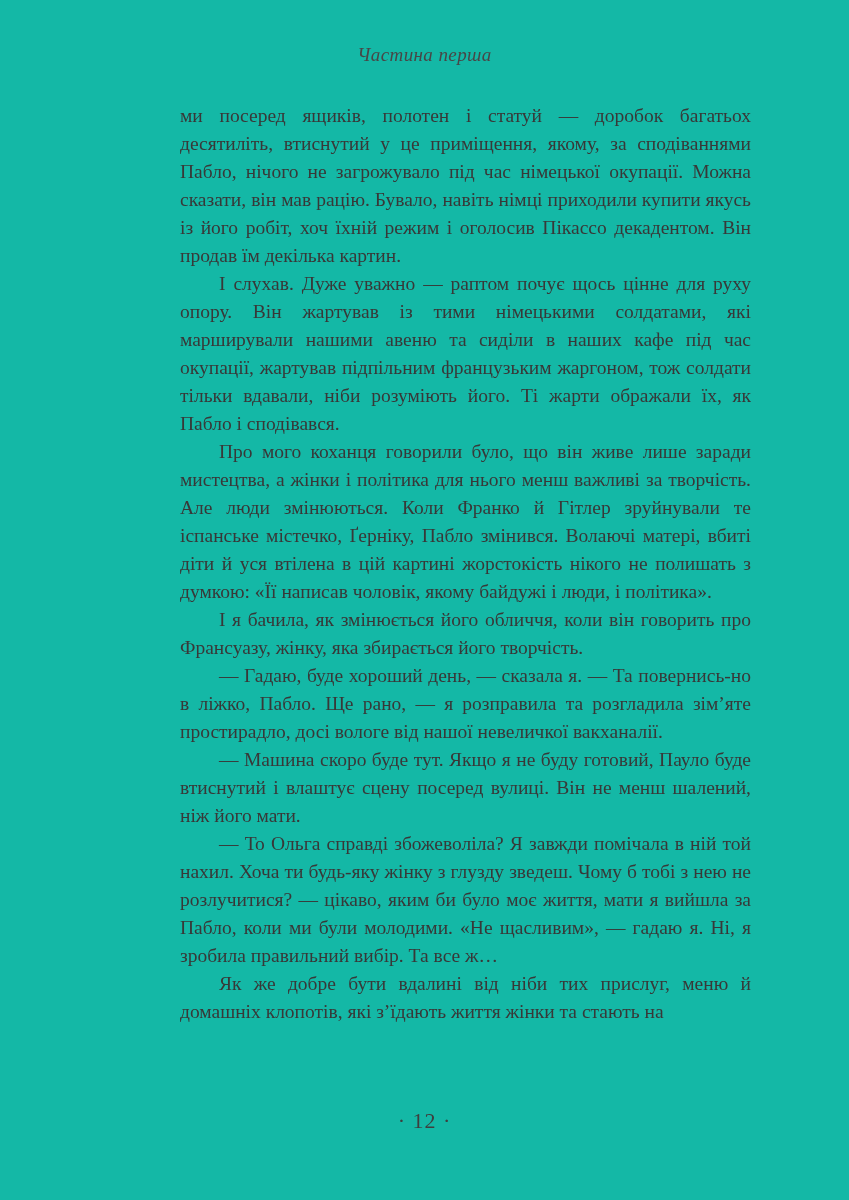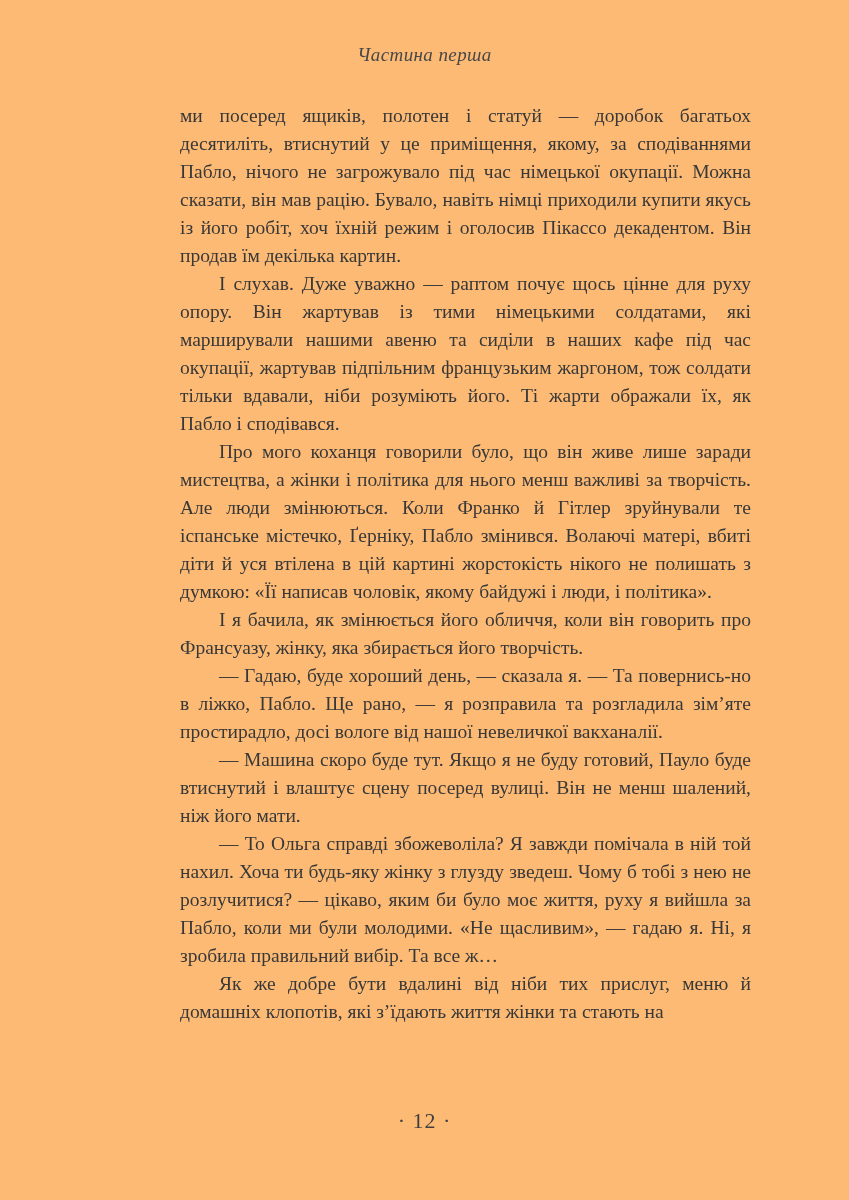--- a/index.html
+++ b/index.html
@@ -8,21 +8,21 @@
     width: 849px;
     height: 1200px;
     background: #fdfdfb;
     font-family: "Liberation Serif", "DejaVu Serif", serif;
   }
 
   .page {
     position: relative;
     width: 849px;
     height: 1200px;
-    background: #fdba74;
+    background: #14b8a6;
     overflow: hidden;
   }
 
   .running-head {
     position: absolute;
     top: 44px;
     left: 0;
     width: 100%;
     text-align: center;
     font-style: italic;
@@ -71,19 +71,19 @@
 
   <div class="running-head">Частина перша</div>
 
   <div class="text-block" lang="uk">
     <p class="no-indent">ми посеред ящиків, полотен і статуй — доробок багатьох десятиліть, втиснутий у це приміщення, якому, за сподіваннями Пабло, нічого не загрожувало під час німецької окупації. Можна сказати, він мав рацію. Бувало, навіть німці приходили купити якусь із його робіт, хоч їхній режим і оголосив Пікассо декадентом. Він продав їм декілька картин.</p>
     <p>І слухав. Дуже уважно — раптом почує щось цінне для руху опору. Він жартував із тими німецькими солдатами, які марширували нашими авеню та сиділи в наших кафе під час окупації, жартував підпільним французьким жаргоном, тож солдати тільки вдавали, ніби розуміють його. Ті жарти ображали їх, як Пабло і сподівався.</p>
     <p>Про мого коханця говорили було, що він живе лише заради мистецтва, а жінки і політика для нього менш важливі за творчість. Але люди змінюються. Коли Франко й Гітлер зруйнували те іспанське містечко, Ґерніку, Пабло змінився. Волаючі матері, вбиті діти й уся втілена в цій картині жорстокість нікого не полишать з думкою: «Її написав чоловік, якому байдужі і люди, і політика».</p>
     <p>І я бачила, як змінюється його обличчя, коли він говорить про Франсуазу, жінку, яка збирається його творчість.</p>
     <p>— Гадаю, буде хороший день, — сказала я. — Та повернись-но в ліжко, Пабло. Ще рано, — я розправила та розгладила зім’яте простирадло, досі вологе від нашої невеличкої вакханалії.</p>
     <p>— Машина скоро буде тут. Якщо я не буду готовий, Пауло буде втиснутий і влаштує сцену посеред вулиці. Він не менш шалений, ніж його мати.</p>
-    <p>— То Ольга справді збожеволіла? Я завжди помічала в ній той нахил. Хоча ти будь-яку жінку з глузду зведеш. Чому б тобі з нею не розлучитися? — цікаво, яким би було моє життя, руху я вийшла за Пабло, коли ми були молодими. «Не щасливим», — гадаю я. Ні, я зробила правильний вибір. Та все ж…</p>
+    <p>— То Ольга справді збожеволіла? Я завжди помічала в ній той нахил. Хоча ти будь-яку жінку з глузду зведеш. Чому б тобі з нею не розлучитися? — цікаво, яким би було моє життя, мати я вийшла за Пабло, коли ми були молодими. «Не щасливим», — гадаю я. Ні, я зробила правильний вибір. Та все ж…</p>
     <p>Як же добре бути вдалині від ніби тих прислуг, меню й домашніх клопотів, які з’їдають життя жінки та стають на</p>
   </div>
 
   <div class="folio">· 12 ·</div>
 
 </div>
 
 </body></html>

